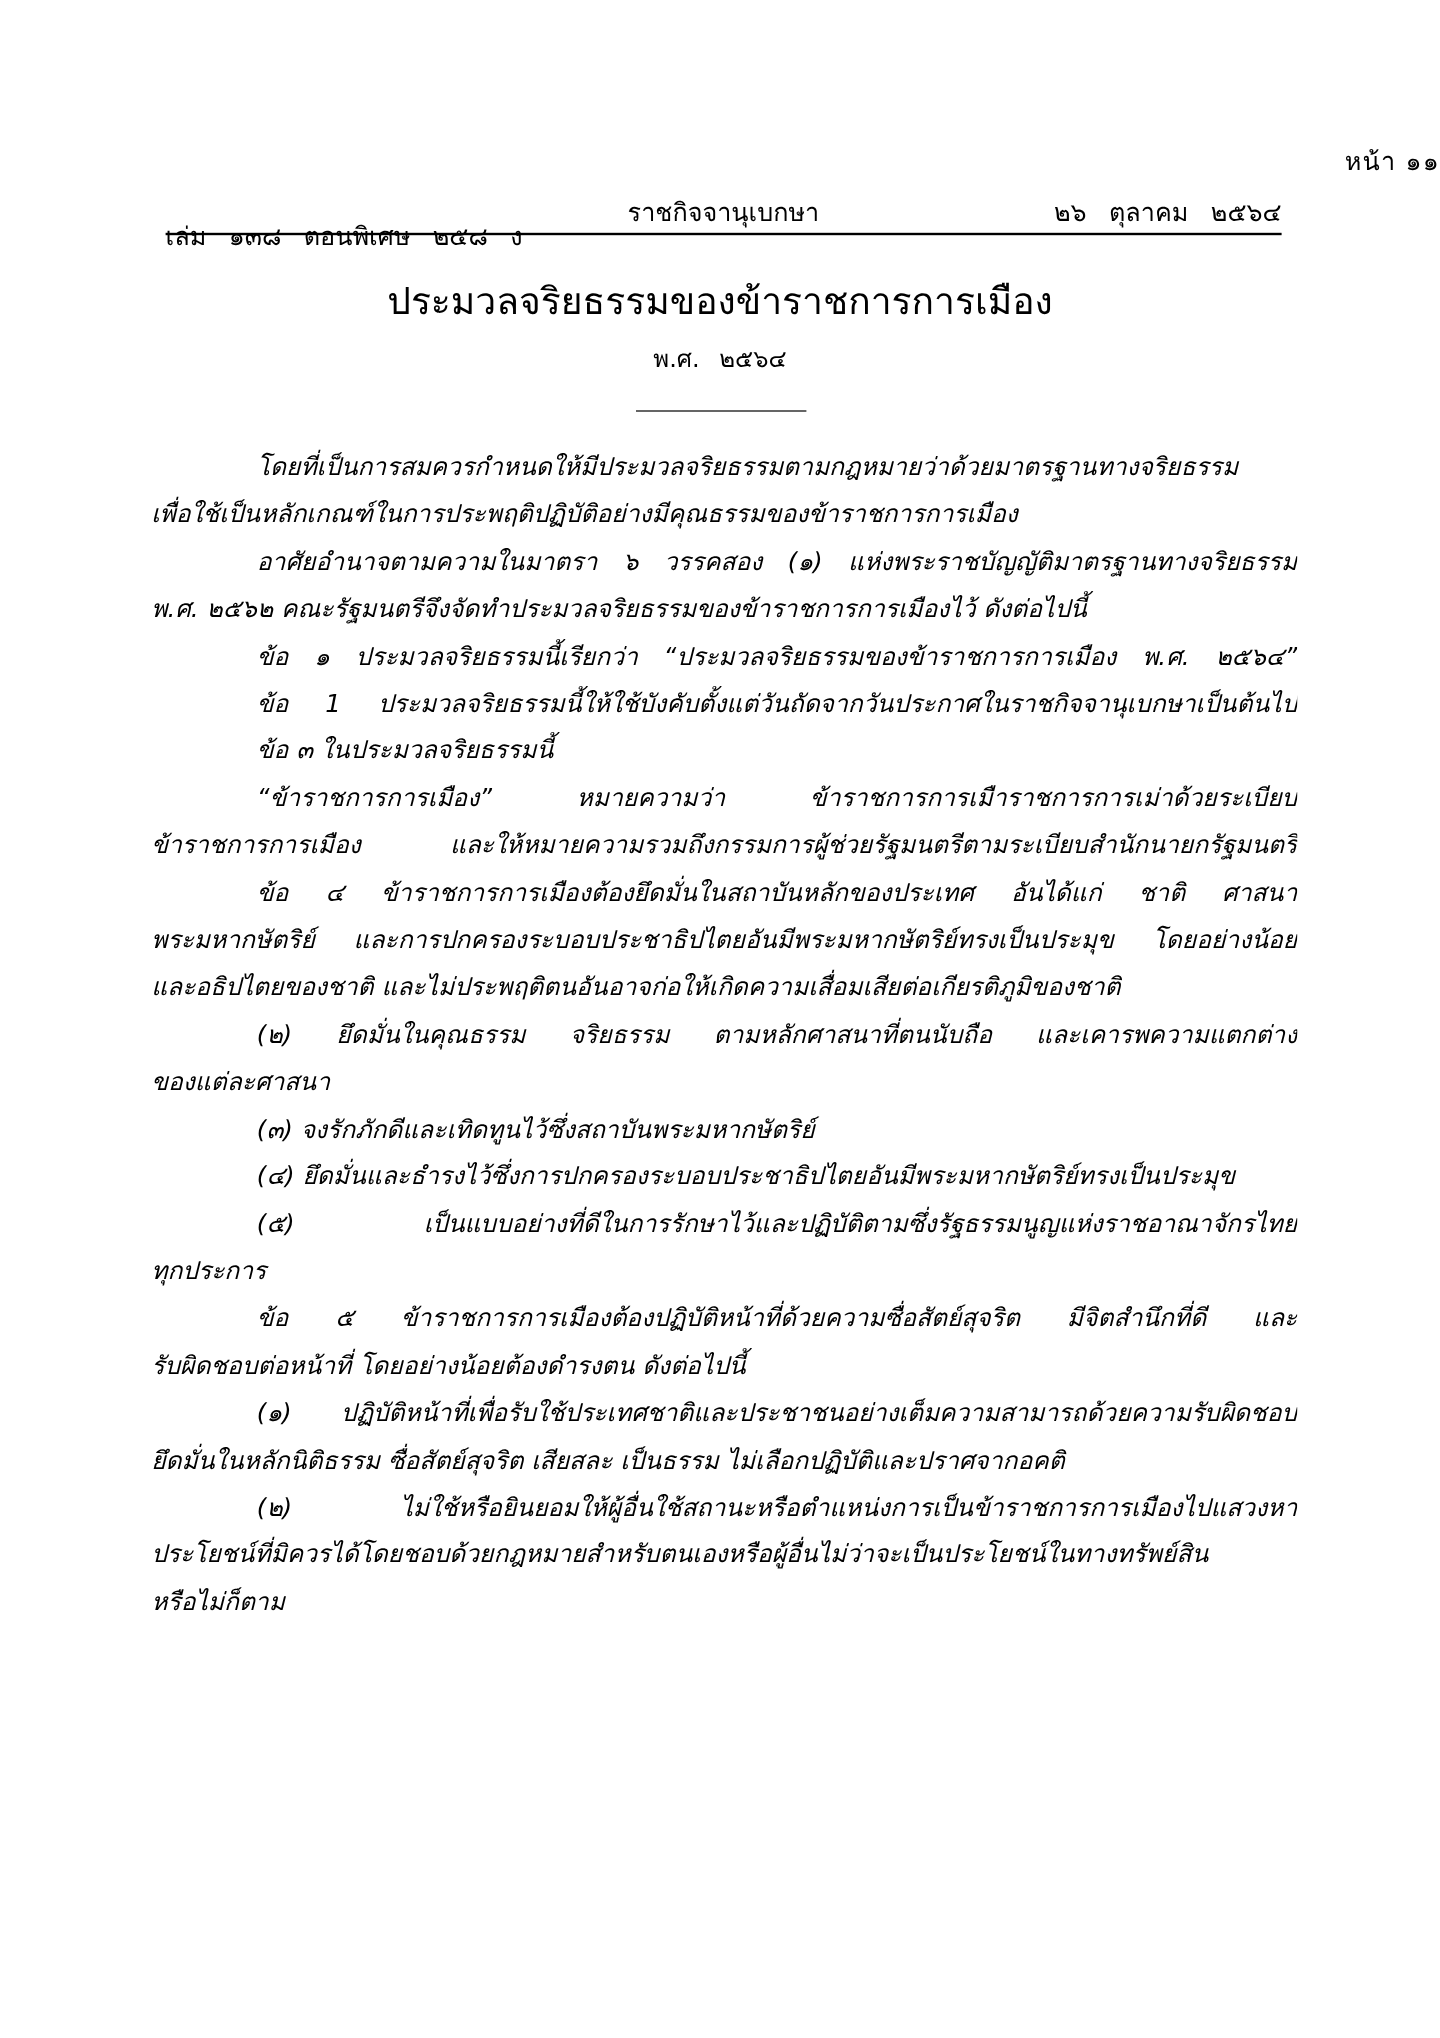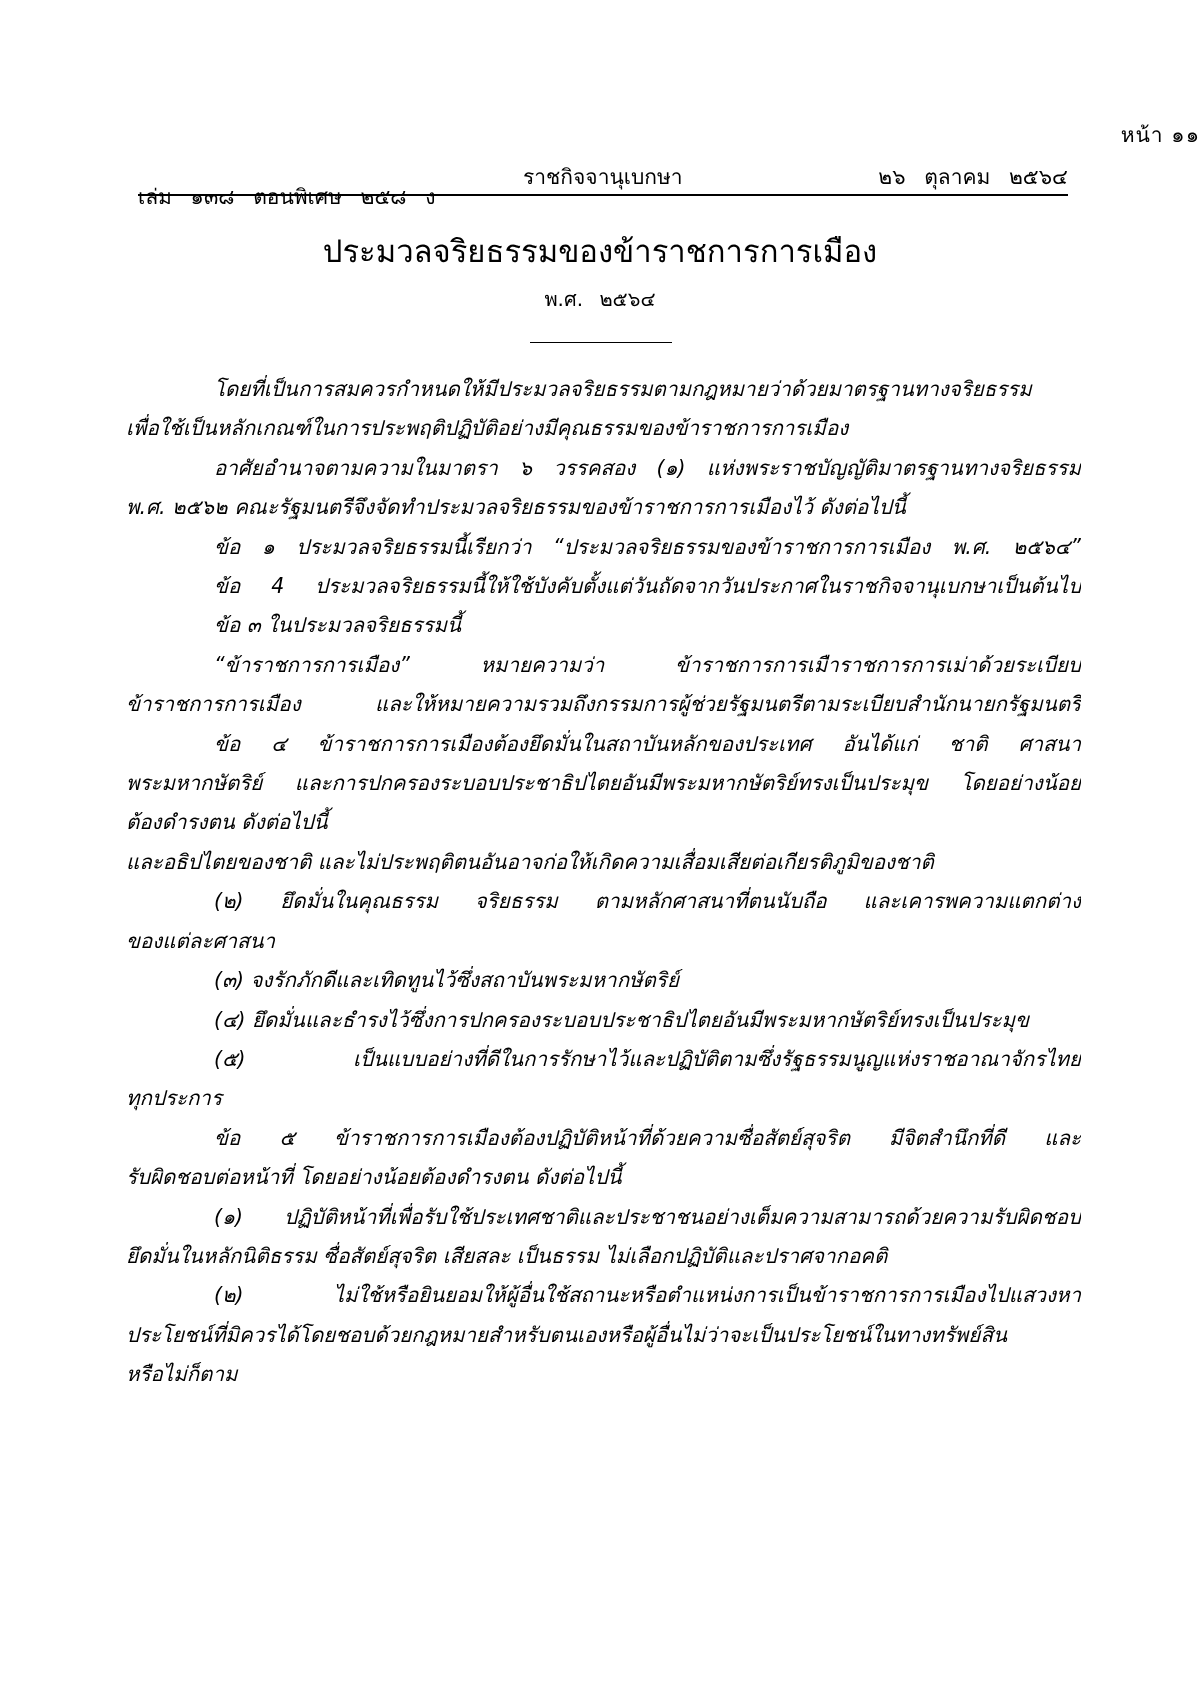--- a/index.html
+++ b/index.html
@@ -57,27 +57,26 @@
 <div class="title">ประมวลจริยธรรมของข้าราชการการเมือง</div>
 <div class="subtitle">พ.ศ.  ๒๕๖๔</div>
 <div class="title-rule"></div>
 
 <div class="body-text" id="body-text">
     <span class="line indent justify">โดยที่เป็นการสมควรกำหนดให้มีประมวลจริยธรรมตามกฎหมายว่าด้วยมาตรฐานทางจริยธรรม</span>
     <span class="line">เพื่อใช้เป็นหลักเกณฑ์ในการประพฤติปฏิบัติอย่างมีคุณธรรมของข้าราชการการเมือง</span>
     <span class="line indent justify">อาศัยอำนาจตามความในมาตรา ๖ วรรคสอง (๑) แห่งพระราชบัญญัติมาตรฐานทางจริยธรรม</span>
     <span class="line">พ.ศ. ๒๕๖๒ คณะรัฐมนตรีจึงจัดทำประมวลจริยธรรมของข้าราชการการเมืองไว้  ดังต่อไปนี้</span>
     <span class="line indent justify">ข้อ ๑ ประมวลจริยธรรมนี้เรียกว่า “ประมวลจริยธรรมของข้าราชการการเมือง พ.ศ. ๒๕๖๔”</span>
-    <span class="line indent justify">ข้อ 4 ประมวลจริยธรรมนี้ให้ใช้บังคับตั้งแต่วันถัดจากวันประกาศในราชกิจจานุเบกษาเป็นต้นไป</span>
+    <span class="line indent justify">ข้อ 1 ประมวลจริยธรรมนี้ให้ใช้บังคับตั้งแต่วันถัดจากวันประกาศในราชกิจจานุเบกษาเป็นต้นไป</span>
     <span class="line indent">ข้อ ๓ ในประมวลจริยธรรมนี้</span>
     <span class="line indent justify">“ข้าราชการการเมือง” หมายความว่า ข้าราชการการเมืาราชการการเม่าด้วยระเบียบ</span>
     <span class="line justify">ข้าราชการการเมือง และให้หมายความรวมถึงกรรมการผู้ช่วยรัฐมนตรีตามระเบียบสำนักนายกรัฐมนตรี</span>
     <span class="line indent justify">ข้อ ๔ ข้าราชการการเมืองต้องยึดมั่นในสถาบันหลักของประเทศ อันได้แก่ ชาติ ศาสนา</span>
     <span class="line justify">พระมหากษัตริย์ และการปกครองระบอบประชาธิปไตยอันมีพระมหากษัตริย์ทรงเป็นประมุข โดยอย่างน้อย</span>
-    <span class="line">ต้องดำรงตน ดังต่อไปนี้</span>
     <span class="line">และอธิปไตยของชาติ และไม่ประพฤติตนอันอาจก่อให้เกิดความเสื่อมเสียต่อเกียรติภูมิของชาติ</span>
     <span class="line indent justify">(๒) ยึดมั่นในคุณธรรม จริยธรรม ตามหลักศาสนาที่ตนนับถือ และเคารพความแตกต่าง</span>
     <span class="line">ของแต่ละศาสนา</span>
     <span class="line indent">(๓) จงรักภักดีและเทิดทูนไว้ซึ่งสถาบันพระมหากษัตริย์</span>
     <span class="line indent">(๔) ยึดมั่นและธำรงไว้ซึ่งการปกครองระบอบประชาธิปไตยอันมีพระมหากษัตริย์ทรงเป็นประมุข</span>
     <span class="line indent justify">(๕) เป็นแบบอย่างที่ดีในการรักษาไว้และปฏิบัติตามซึ่งรัฐธรรมนูญแห่งราชอาณาจักรไทย</span>
     <span class="line">ทุกประการ</span>
     <span class="line indent justify">ข้อ ๕ ข้าราชการการเมืองต้องปฏิบัติหน้าที่ด้วยความซื่อสัตย์สุจริต มีจิตสำนึกที่ดี และ</span>
     <span class="line">รับผิดชอบต่อหน้าที่ โดยอย่างน้อยต้องดำรงตน ดังต่อไปนี้</span>
     <span class="line indent justify">(๑) ปฏิบัติหน้าที่เพื่อรับใช้ประเทศชาติและประชาชนอย่างเต็มความสามารถด้วยความรับผิดชอบ</span>

